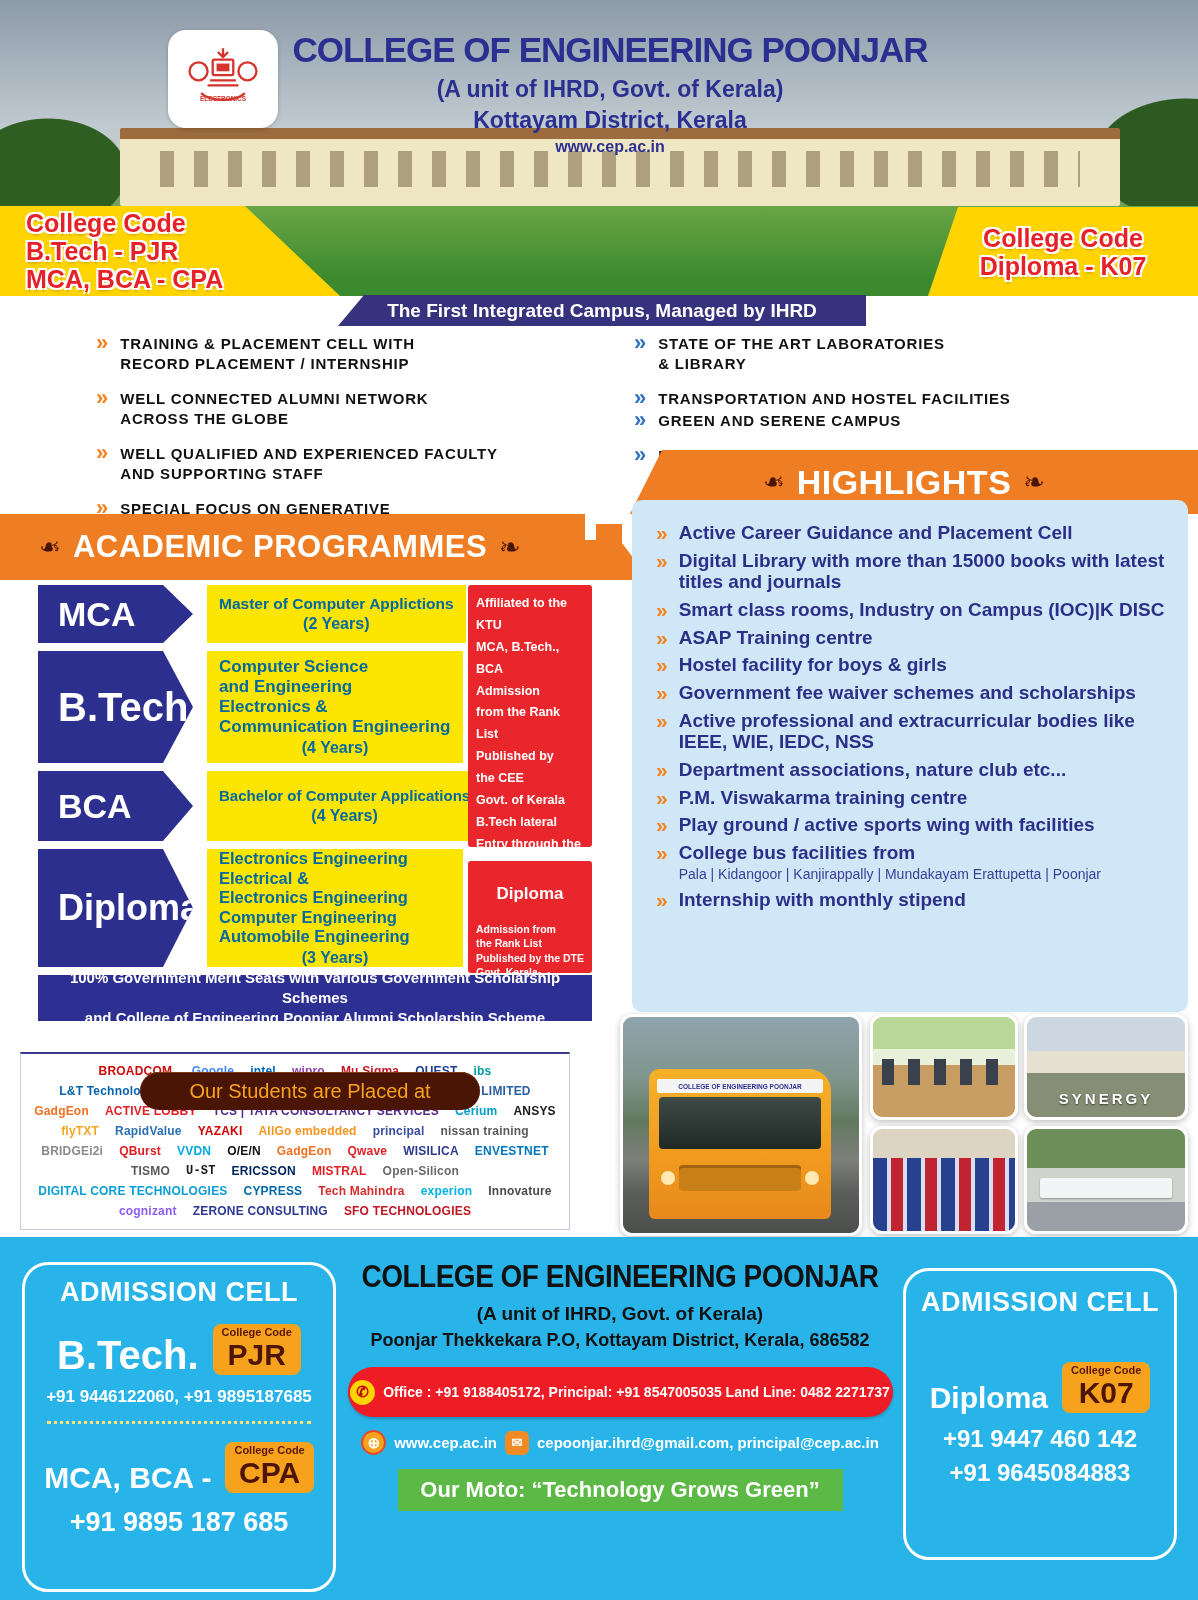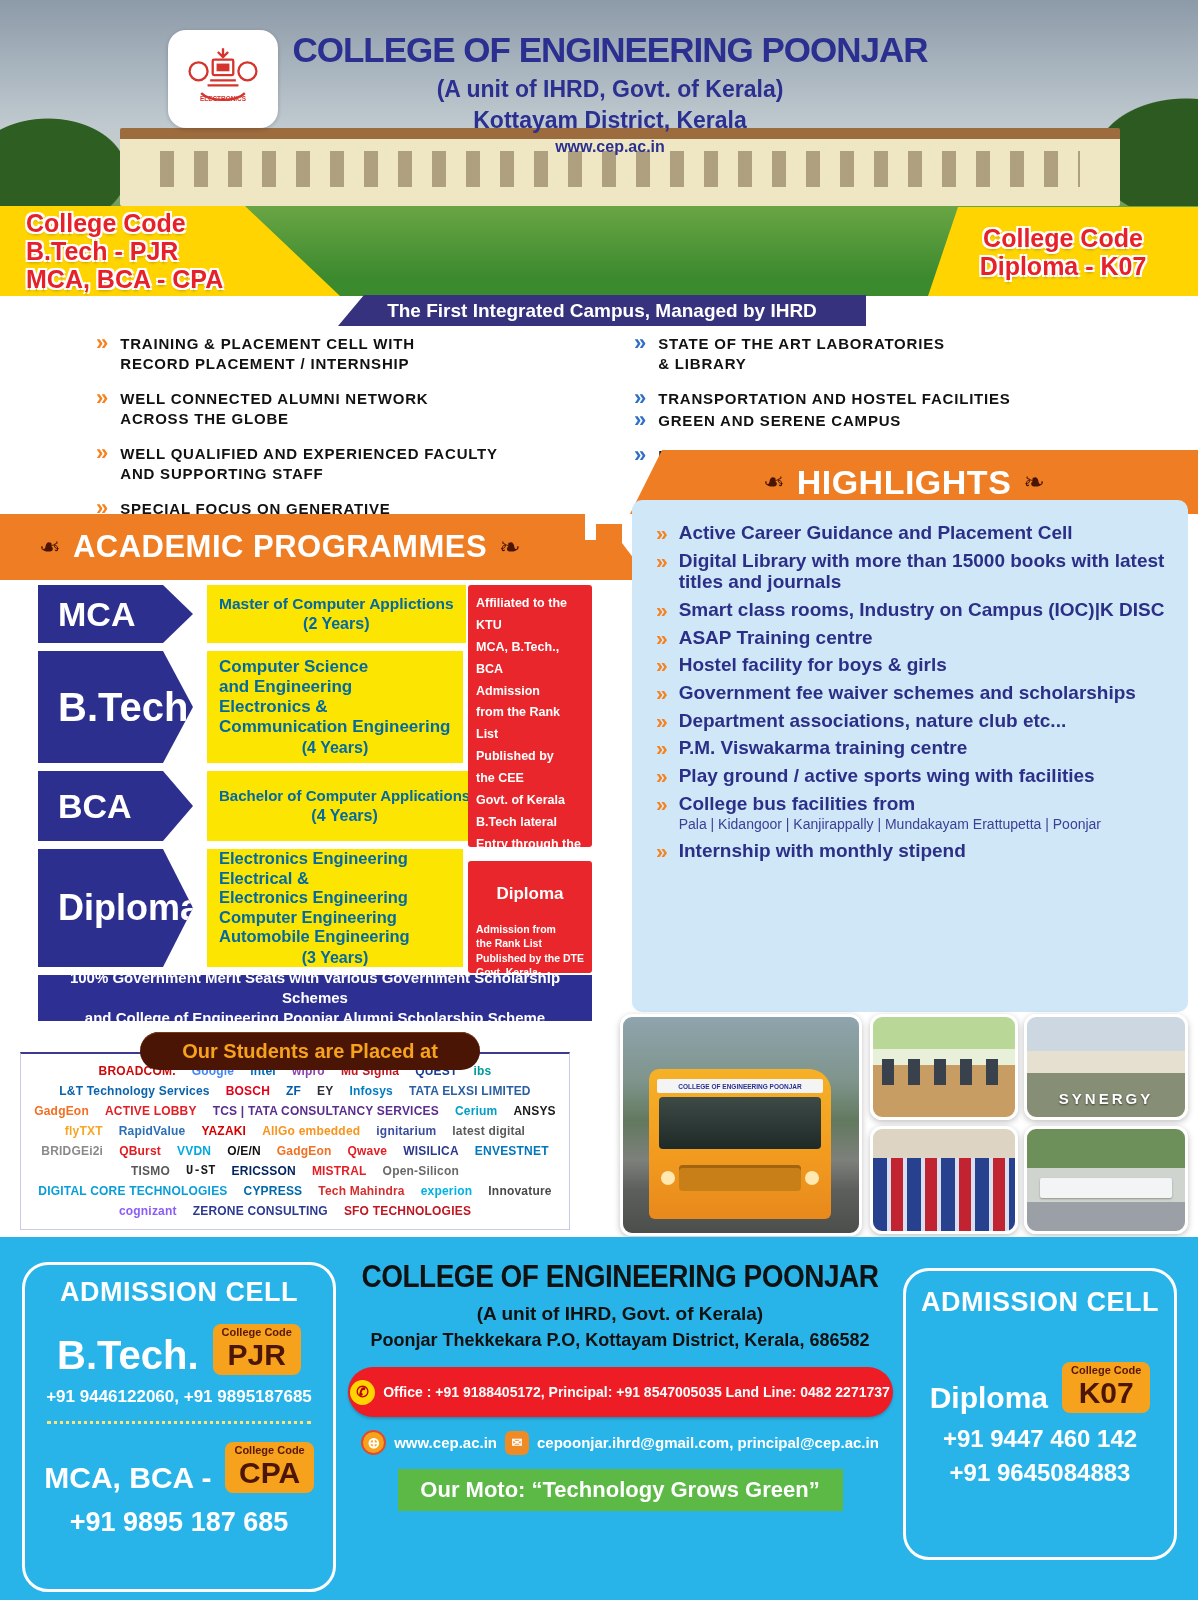--- a/index.html
+++ b/index.html
@@ -104,23 +104,23 @@
         border-radius:10px;box-sizing:border-box;padding:22px 14px 0 24px;overflow:hidden;}
   .hl-item{display:flex;margin-bottom:6px;}
   .hl-item::before{content:"»";color:#f5821f;font-weight:900;font-size:21px;line-height:1;margin-right:11px;flex:none;}
   .hl-text{font-size:19px;font-weight:800;color:#2c2f87;line-height:1.14;}
   .hl-sub{font-size:14px;font-weight:400;color:#3b3f96;line-height:1.25;margin-top:2px;display:block;}
   .hl-sub:empty{display:none;}
 
   
   .placed-panel{position:absolute;top:1052px;left:20px;width:550px;height:178px;background:#fff;
         border:1px solid #c5cbe8;border-top:2px solid #3b3a8e;box-sizing:border-box;}
-  .placed-pill{position:absolute;top:1032px;left:140px;width:340px;height:38px;background:#4a1505;
+  .placed-pill{position:absolute;top:1072px;left:140px;width:340px;height:38px;background:#4a1505;
         border-radius:19px;display:flex;align-items:center;justify-content:center;
-        color:#f6a21d;font-size:20px;font-weight:700;box-shadow:0 1px 0 #7a3a12 inset;}
+        color:#f6a21d;font-size:20px;font-weight:400;box-shadow:0 1px 0 #7a3a12 inset;}
   .logo-grid{display:flex;flex-wrap:wrap;justify-content:center;align-items:center;
         column-gap:16px;row-gap:6px;padding:10px 12px;}
   .logo-chip{font-weight:bold;font-size:12px;letter-spacing:.2px;white-space:nowrap;}
 
   
   .photo{position:absolute;border:3px solid #fff;border-radius:12px;box-shadow:0 2px 6px rgba(0,0,0,.25);
         overflow:hidden;box-sizing:border-box;}
   .photo-bus{top:1014px;left:620px;width:242px;height:222px;
         background:linear-gradient(180deg,#8fa4ad 0%,#7e948b 30%,#62795f 48%,#7d807b 66%,#5d5f5c 80%,#4c4e4b 100%);}
   .bus-body{position:absolute;bottom:14px;left:26px;width:182px;height:150px;
@@ -389,20 +389,26 @@
         </div>
       </div>
 
       <div class="hl-item">
         <div>
           <span class="hl-text">Government fee waiver schemes and scholarships</span>
           
         </div>
       </div>
 
+      <div class="hl-item">
+        <div>
+          <span class="hl-text">Active professional and extracurricular bodies like IEEE, WIE, IEDC, NSS</span>
+          
+        </div>
+      </div>
 
       <div class="hl-item">
         <div>
           <span class="hl-text">Department associations, nature club etc...</span>
           
         </div>
       </div>
 
       <div class="hl-item">
         <div>
@@ -473,23 +479,23 @@
         <span class="logo-chip" style="color: rgb(26, 26, 26);">ANSYS</span>
 
         <span class="logo-chip" style="color: rgb(245, 166, 35);">flyTXT</span>
 
         <span class="logo-chip" style="color: rgb(43, 111, 181);">RapidValue</span>
 
         <span class="logo-chip" style="color: rgb(213, 0, 0);">YAZAKI</span>
 
         <span class="logo-chip" style="color: rgb(247, 148, 29);">AllGo embedded</span>
 
-        <span class="logo-chip" style="color: rgb(58, 77, 160);">ignitarium</span>
-
-        <span class="logo-chip" style="color: rgb(90, 90, 90);">latest digital</span>
+        <span class="logo-chip" style="color: rgb(58, 77, 160);">principal</span>
+
+        <span class="logo-chip" style="color: rgb(90, 90, 90);">nissan training</span>
 
         <span class="logo-chip" style="color: rgb(138, 138, 138);">BRIDGEi2i</span>
 
         <span class="logo-chip" style="color: rgb(225, 27, 34);">QBurst</span>
 
         <span class="logo-chip" style="color: rgb(0, 169, 224);">VVDN</span>
 
         <span class="logo-chip" style="color: rgb(17, 17, 17);">O/E/N</span>
 
         <span class="logo-chip" style="color: rgb(243, 111, 33);">GadgEon</span>

